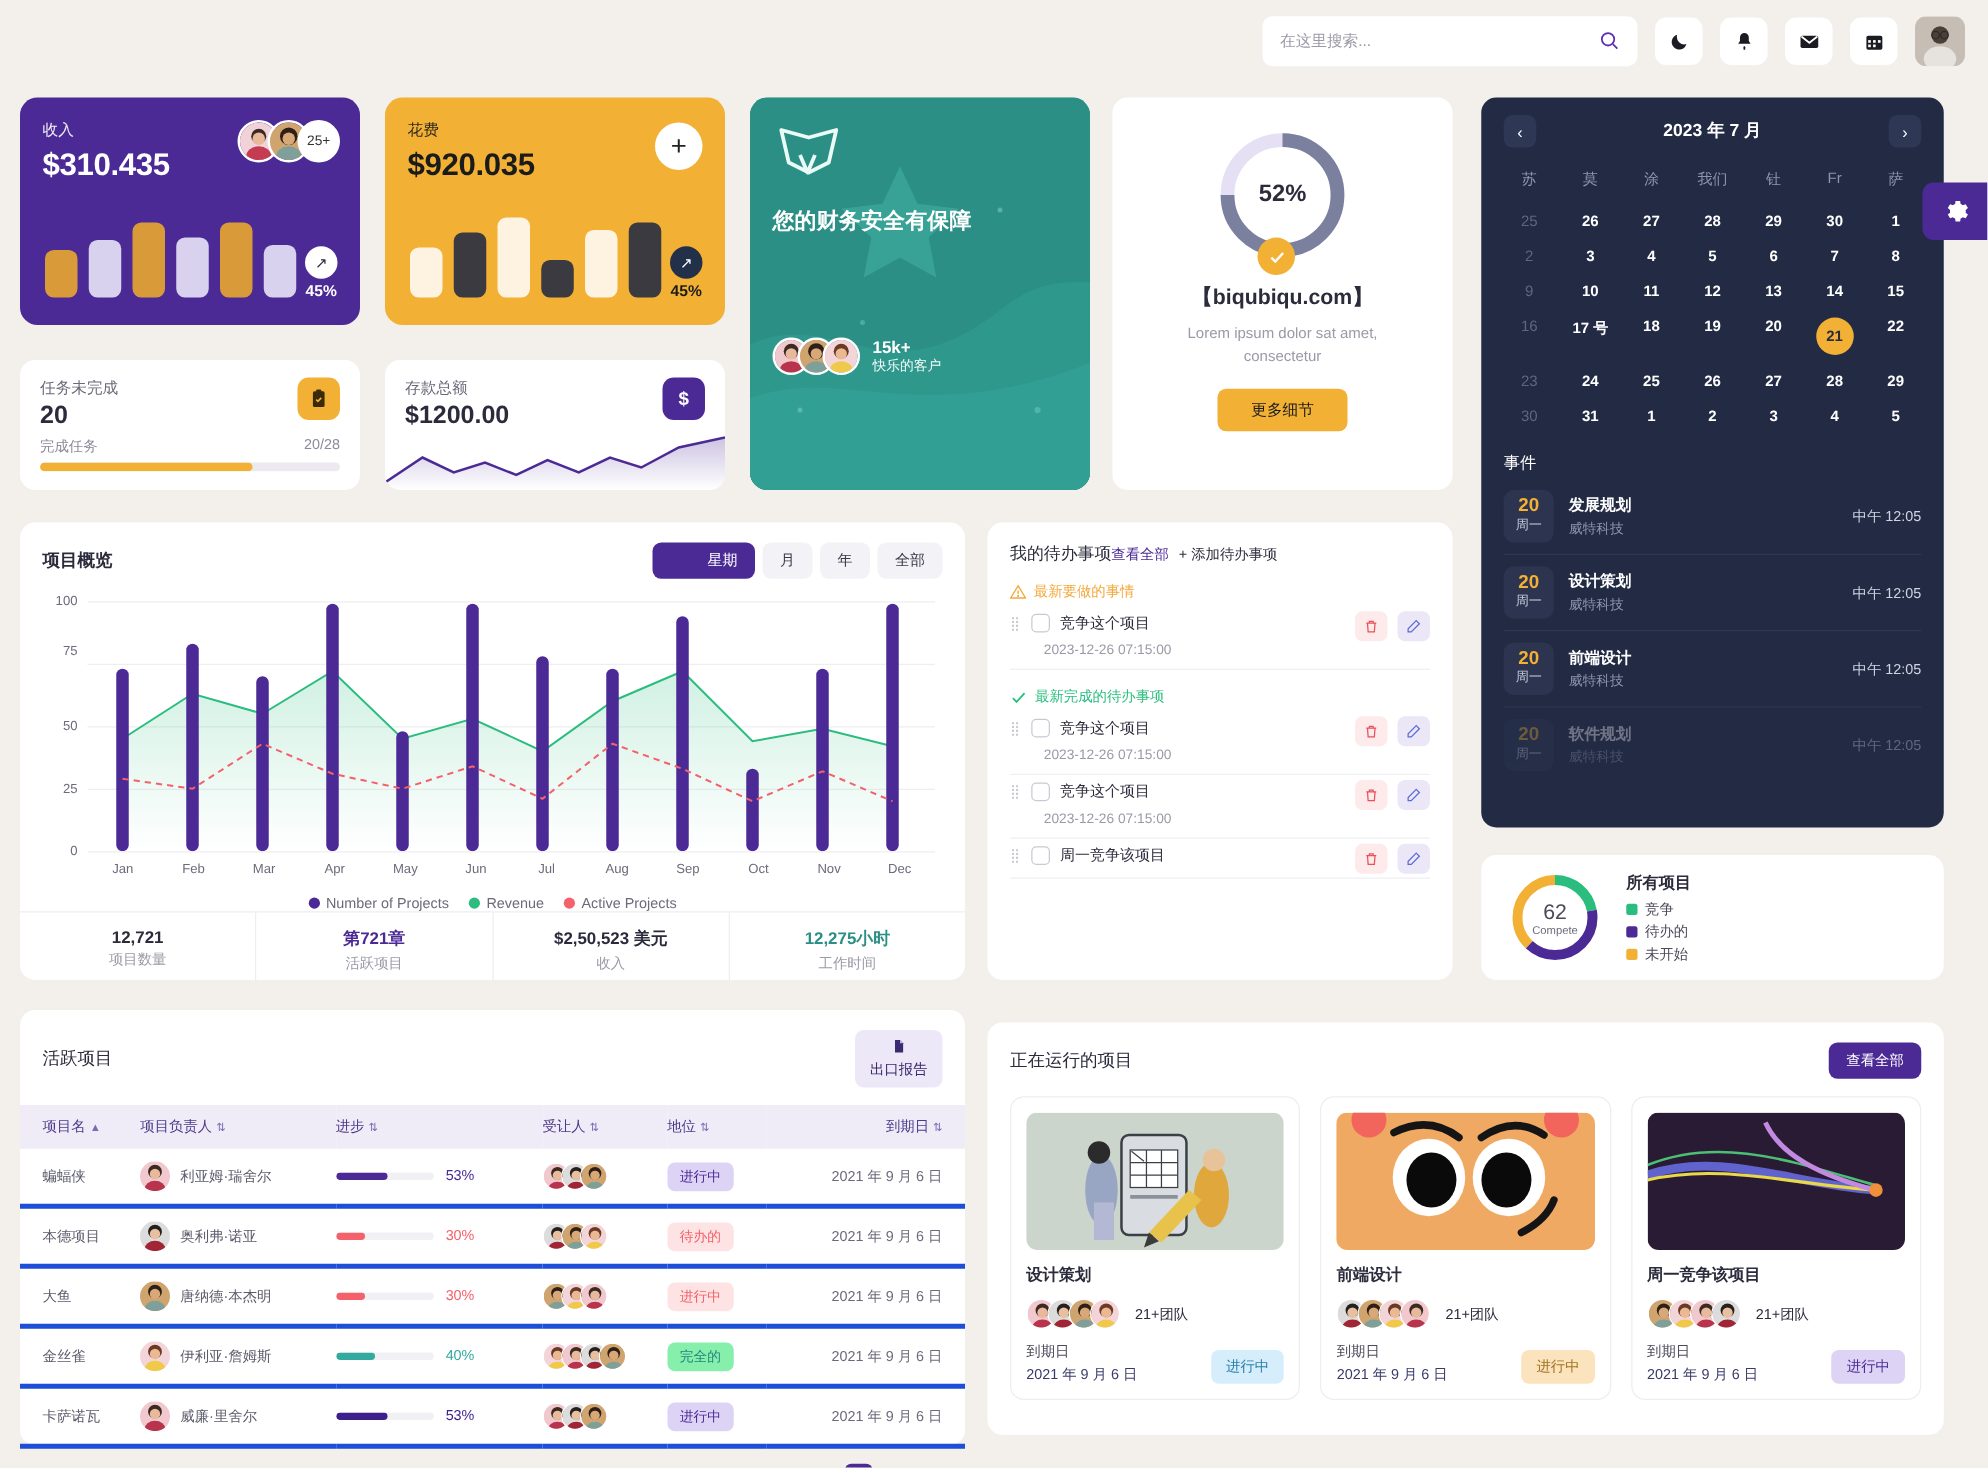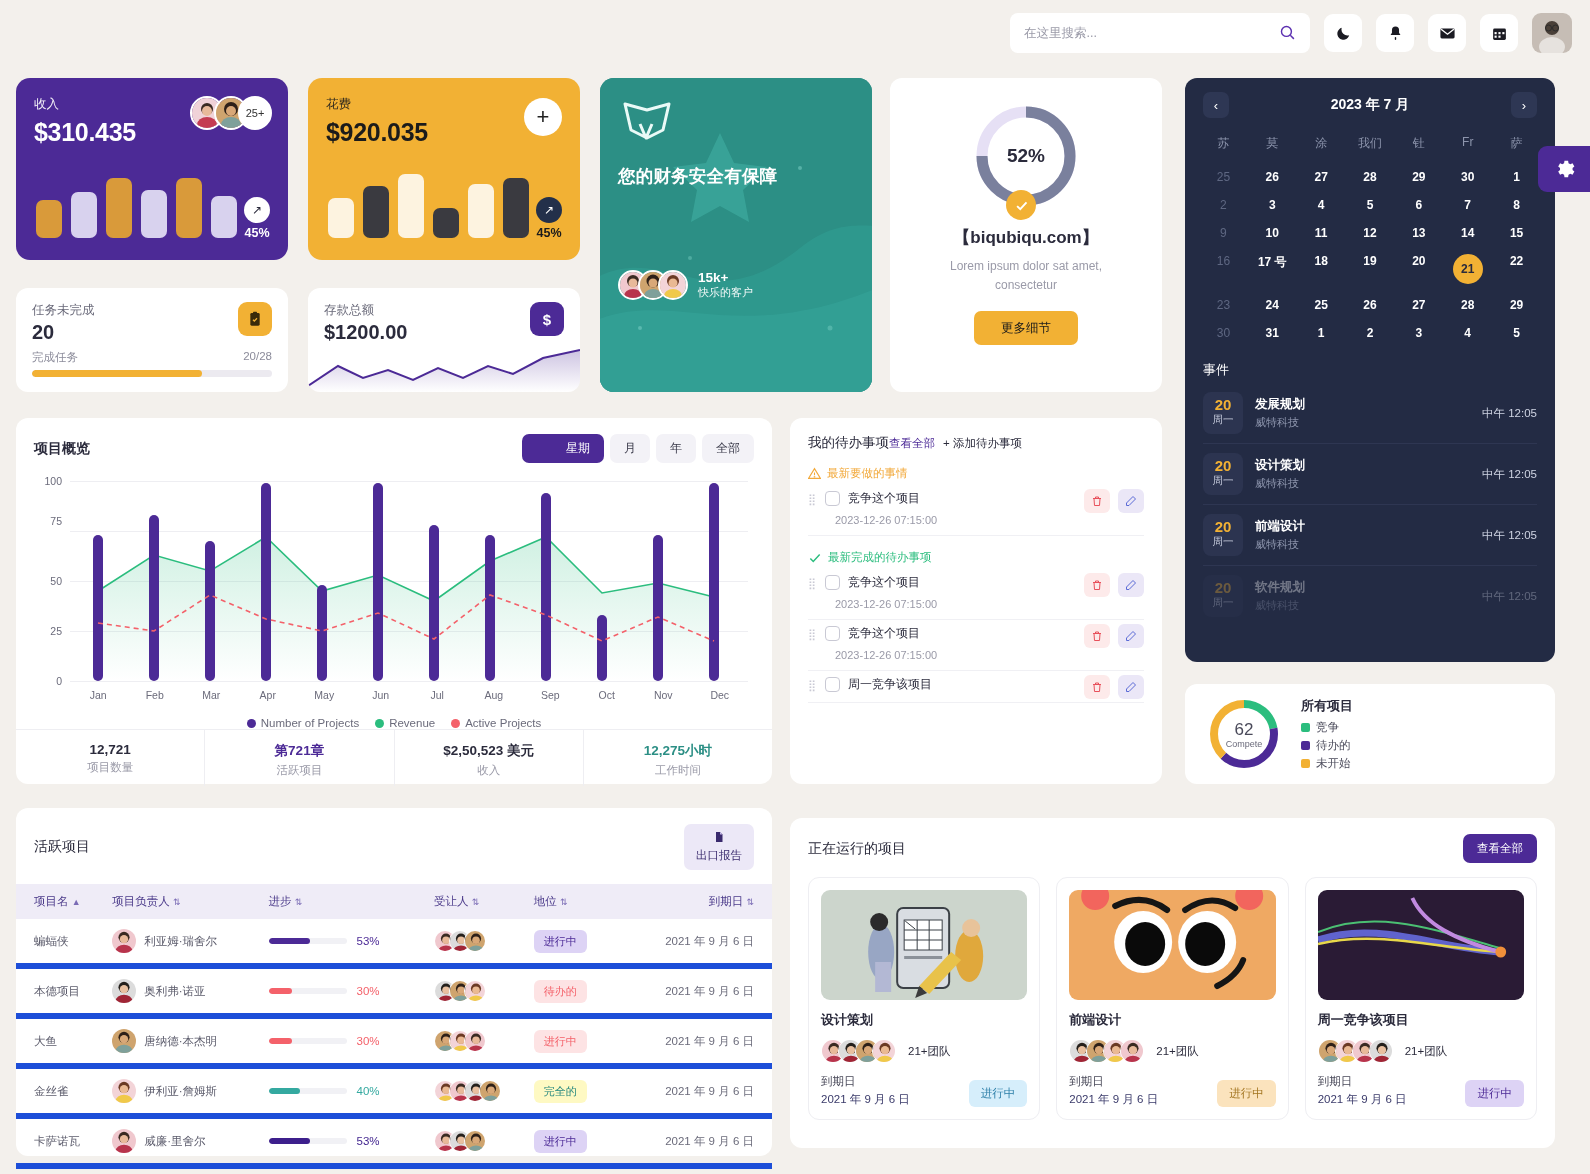--- a/index.html
+++ b/index.html
@@ -140,21 +140,21 @@
 
   
   .tblcard{ position:absolute; left:16px; top:808px; width:756px; height:348px; background:#fff; border-radius:12px; padding:16px 0 0;}
   .tbl-head{ display:flex; align-items:center; justify-content:space-between; padding:0 18px 14px;}
   .tbl-head .t{ font-size:14px;}
   .exp{ background:#ece8f7; color:#3a2a6e; font-size:11.5px; padding:7px 12px; border-radius:7px; cursor:pointer; display:flex; gap:5px; align-items:center;flex-direction:column;}
   table{ width:100%; border-collapse:collapse;}
   thead th{ background:#efecf7; color:#4b3a8a; font-size:11.5px; font-weight:400; text-align:left; padding:10px 0; }
   thead th:first-child{ padding-left:18px;margin-top:12px;}
   thead th:last-child{ padding-right:18px; text-align:right;}
-  tbody td{ font-size:11.5px; padding:10px 0; border-bottom:6px solid #1d4ed8; color:#5c5c6c;}
+  tbody td{ font-size:11.5px; padding:10px 0; border-bottom:4px solid #1d4ed8; color:#5c5c6c;}
   tbody td:first-child{ padding-left:18px;}
   tbody td:last-child{ padding-right:18px; text-align:right; color:#6b6b7b;}
   .owner{ display:flex; align-items:center; gap:8px;}
   .owner .av{ width:24px; height:24px; border-radius:50%; overflow:hidden; display:block; flex:none;}
   .pwrap{ display:flex; align-items:center; gap:10px;}
   .ptrack{ width:78px; height:6px; border-radius:5px; background:#f1f1f5; overflow:hidden;}
   .pfill{ height:100%; border-radius:5px;}
   .ppct{ font-size:11.5px;}
   .assn{ display:flex;}
   .assn span{ width:22px; height:22px; border-radius:50%; border:1.5px solid #fff; margin-left:-7px; overflow:hidden; display:block;}
@@ -924,21 +924,21 @@
                     <circle cx="13" cy="11" r="4.5" fill="#e8c0a0"></circle>
                   </svg></span>
                 <span><svg width="22" height="22" viewBox="0 0 26 26">
                     <rect width="26" height="26" fill="#cfa46e"></rect>
                     <circle cx="13" cy="9" r="6" fill="#2e2018"></circle>
                     <ellipse cx="13" cy="24" rx="9" ry="7" fill="#7fa09a"></ellipse>
                     <circle cx="13" cy="11" r="4.5" fill="#d9a878"></circle>
                   </svg></span>
               </div>
             </td>
-            <td><span class="badge" style="background:#fef9c3;color:#23867d">完全的</span></td>
+            <td><span class="badge" style="background:#86efac;color:#23867d">完全的</span></td>
             <td>2021 年 9 月 6 日</td>
           </tr>
           <tr>
             <td>卡萨诺瓦</td>
             <td>
               <div class="owner">
                 <span class="av"><svg width="24" height="24" viewBox="0 0 26 26">
                     <rect width="26" height="26" fill="#f0c8ce"></rect>
                     <circle cx="13" cy="9" r="6" fill="#3a2a22"></circle>
                     <ellipse cx="13" cy="24" rx="9" ry="7" fill="#b8344c"></ellipse>

